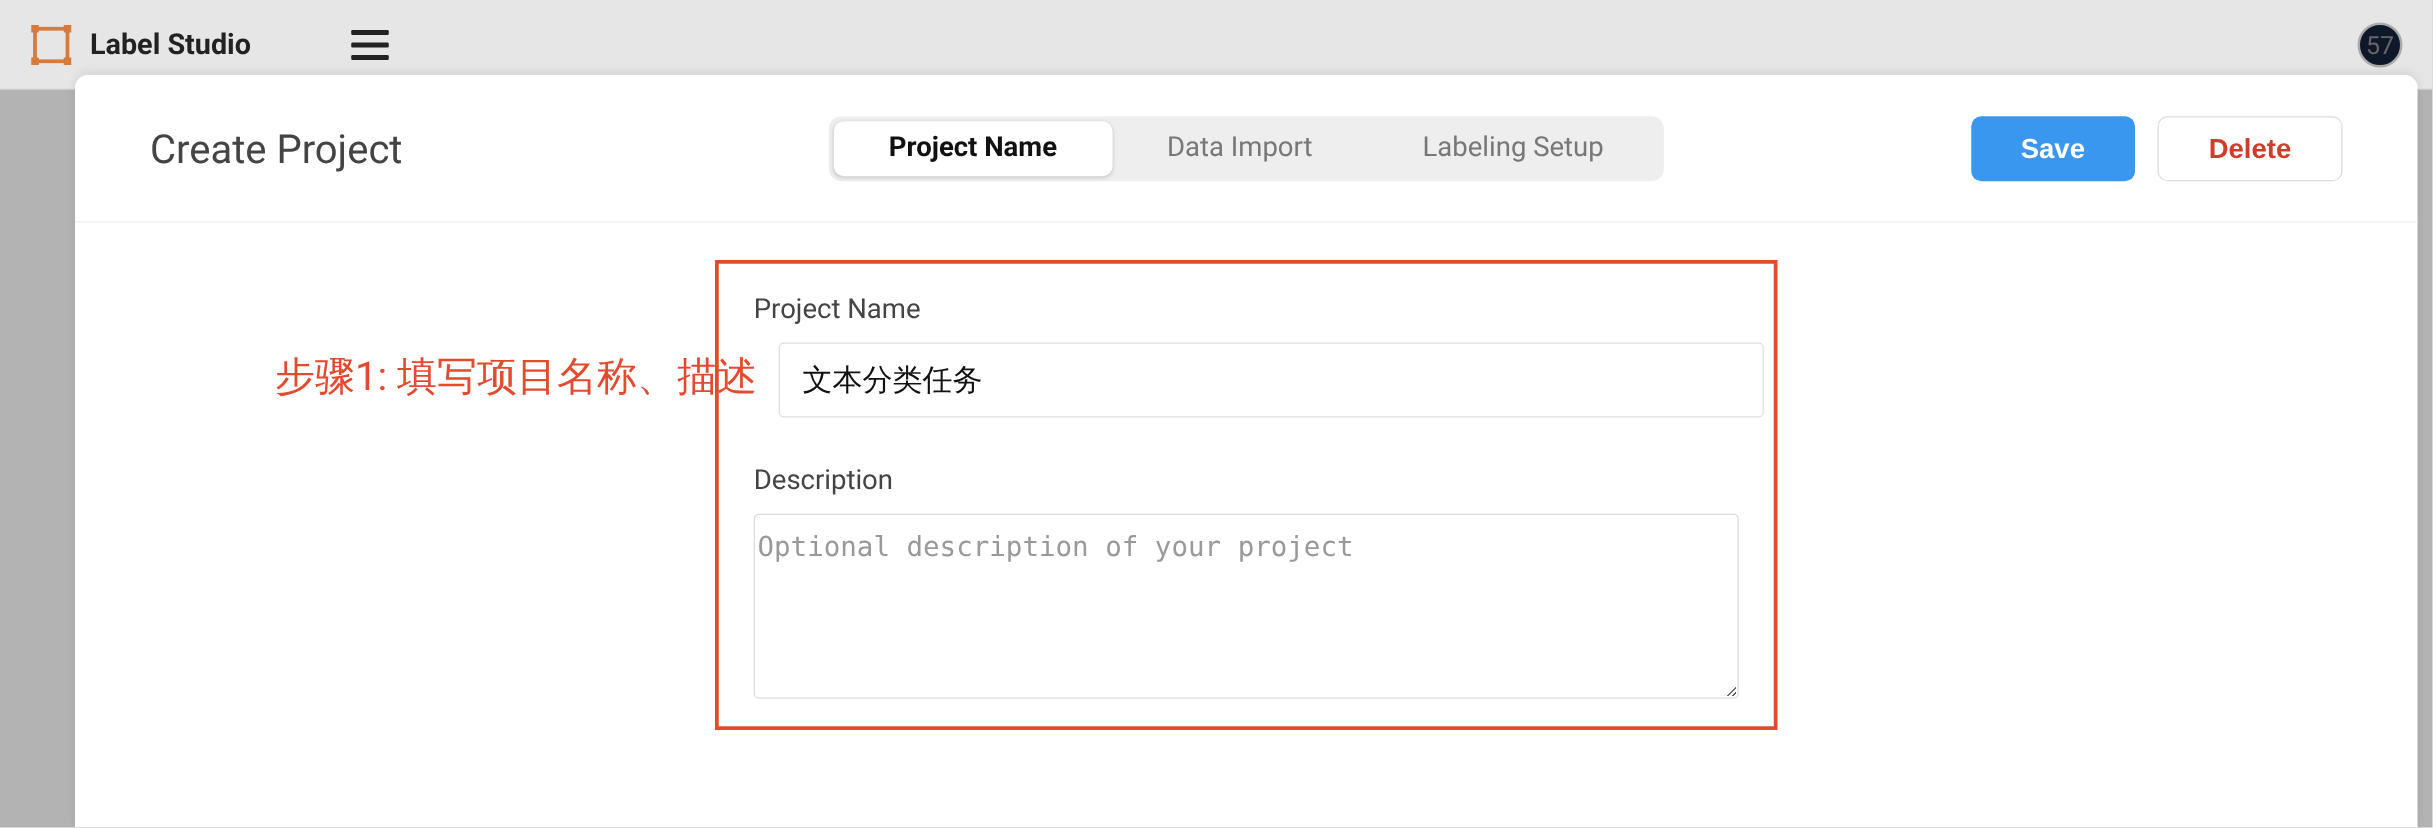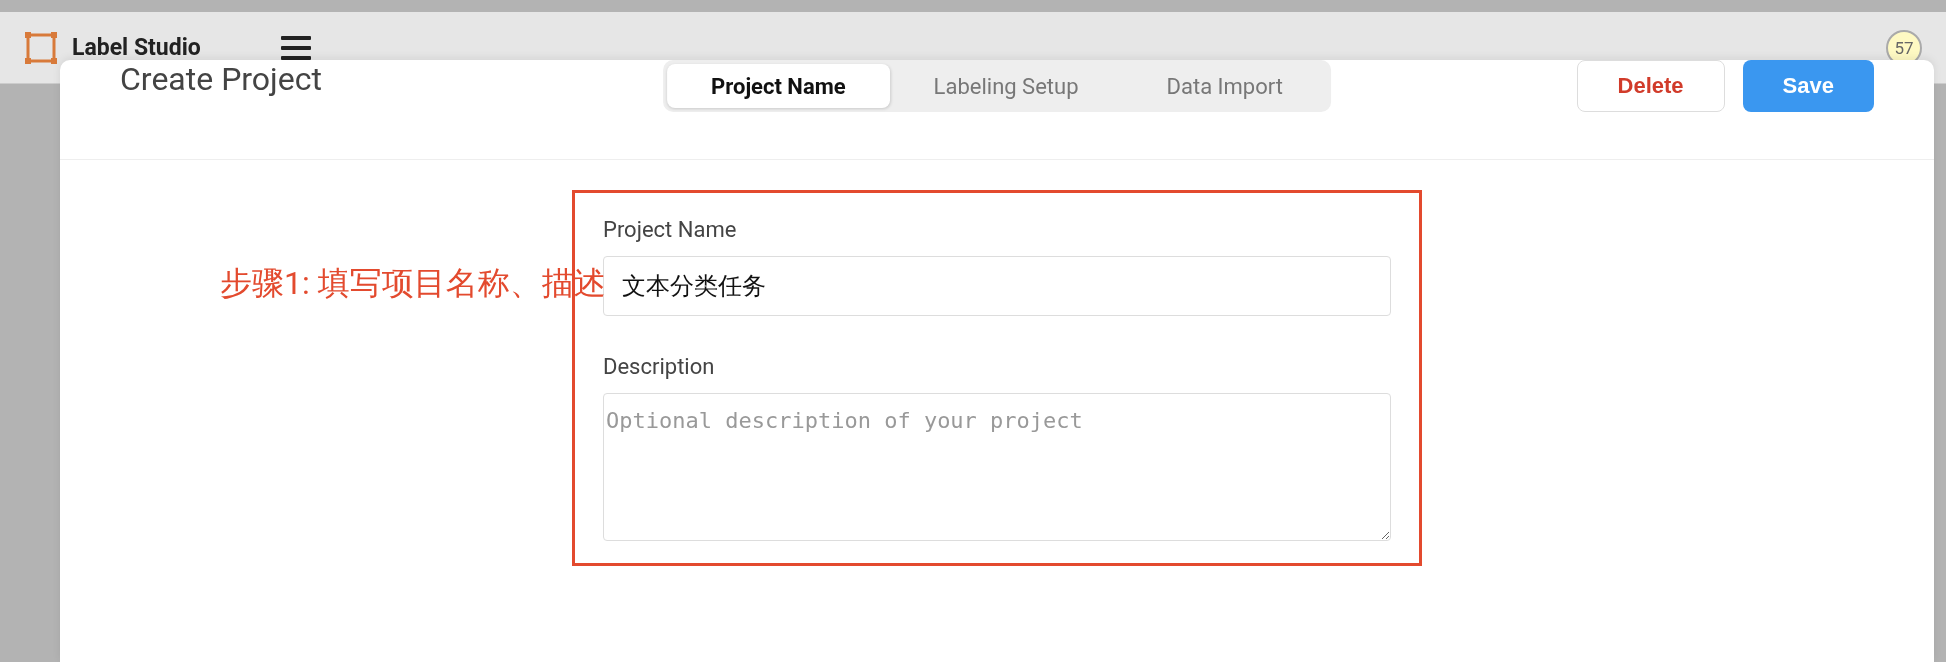--- a/index.html
+++ b/index.html
@@ -8,21 +8,21 @@
     background: #b3b3b3;
     width: 1946px;
     height: 662px;
     overflow: hidden;
     position: relative;
   }
 
   
   .top-header {
     position: absolute;
-    top: 12px;
+    top: 0;
     left: 0;
     right: 0;
     height: 72px;
     background: #e6e6e6;
     display: flex;
     align-items: center;
     padding: 0 24px;
     border-bottom: 1px solid #ccc;
   }
   .logo-wrap {
@@ -51,44 +51,45 @@
     border-radius: 1px;
   }
   .badge-count {
     position: absolute;
     right: 24px;
     top: 18px;
     width: 36px;
     height: 36px;
     border-radius: 50%;
     border: 2px solid #aaa;
-    background: #fef9c3;
+    background: #0f172a;
     color: #666;
-    font-size: 17px;
+    font-size: 20px;
     display: flex;
     align-items: center;
     justify-content: center;
     text-align: right;
   }
 
   
   .modal {
     position: absolute;
     top: 60px;
     left: 60px;
     right: 12px;
     bottom: 0;
     background: #fff;
     border-radius: 10px 10px 0 0;
     box-shadow: 0 -2px 8px rgba(0,0,0,0.08);
     overflow: hidden;
   }
   .modal-header {
     display: flex;
-    height: 100px;
+    align-items: center;
+    height: 118px;
     padding: 0 60px 0 60px;
     border-bottom: 1px solid #eee;
     position: relative;
   }
   .modal-title {
     font-size: 32px;
     color: #444;
     font-weight: 400;
   }
 
@@ -178,20 +179,21 @@
   }
   .text-input {
     width: 100%;
     height: 60px;
     border: 1px solid #ddd;
     border-radius: 4px;
     font-size: 24px;
     padding: 0 18px;
     color: #111;
     outline: none;
+    margin-left: 20px;
   }
   .textarea-input {
     width: 100%;
     height: 148px;
     border: 1px solid #ddd;
     border-radius: 4px;
     font-size: 22px;
     padding: 14px 2px;
     color: #111;
     outline: none;
@@ -223,27 +225,27 @@
   </div>
   <div class="badge-count">57</div>
 </div>
 
 <div class="modal">
   <div class="modal-header">
     <div class="modal-title">Create Project</div>
 
     <div class="tab-group">
       <div class="tab active">Project Name</div>
+      <div class="tab">Data Import</div>
       <div class="tab">Labeling Setup</div>
-      <div class="tab">Data Import</div>
     </div>
 
     <div class="actions">
+      <button class="btn btn-save">Save</button>
       <button class="btn btn-delete">Delete</button>
-      <button class="btn btn-save">Save</button>
     </div>
   </div>
 
   <div class="modal-body">
     <div class="annotation-left">步骤1: 填写项目名称、描述</div>
 
     <div class="form-box">
       <div class="field-label">Project Name</div>
       <input class="text-input" type="text" value="文本分类任务" style="">
       <div class="gap"></div>

